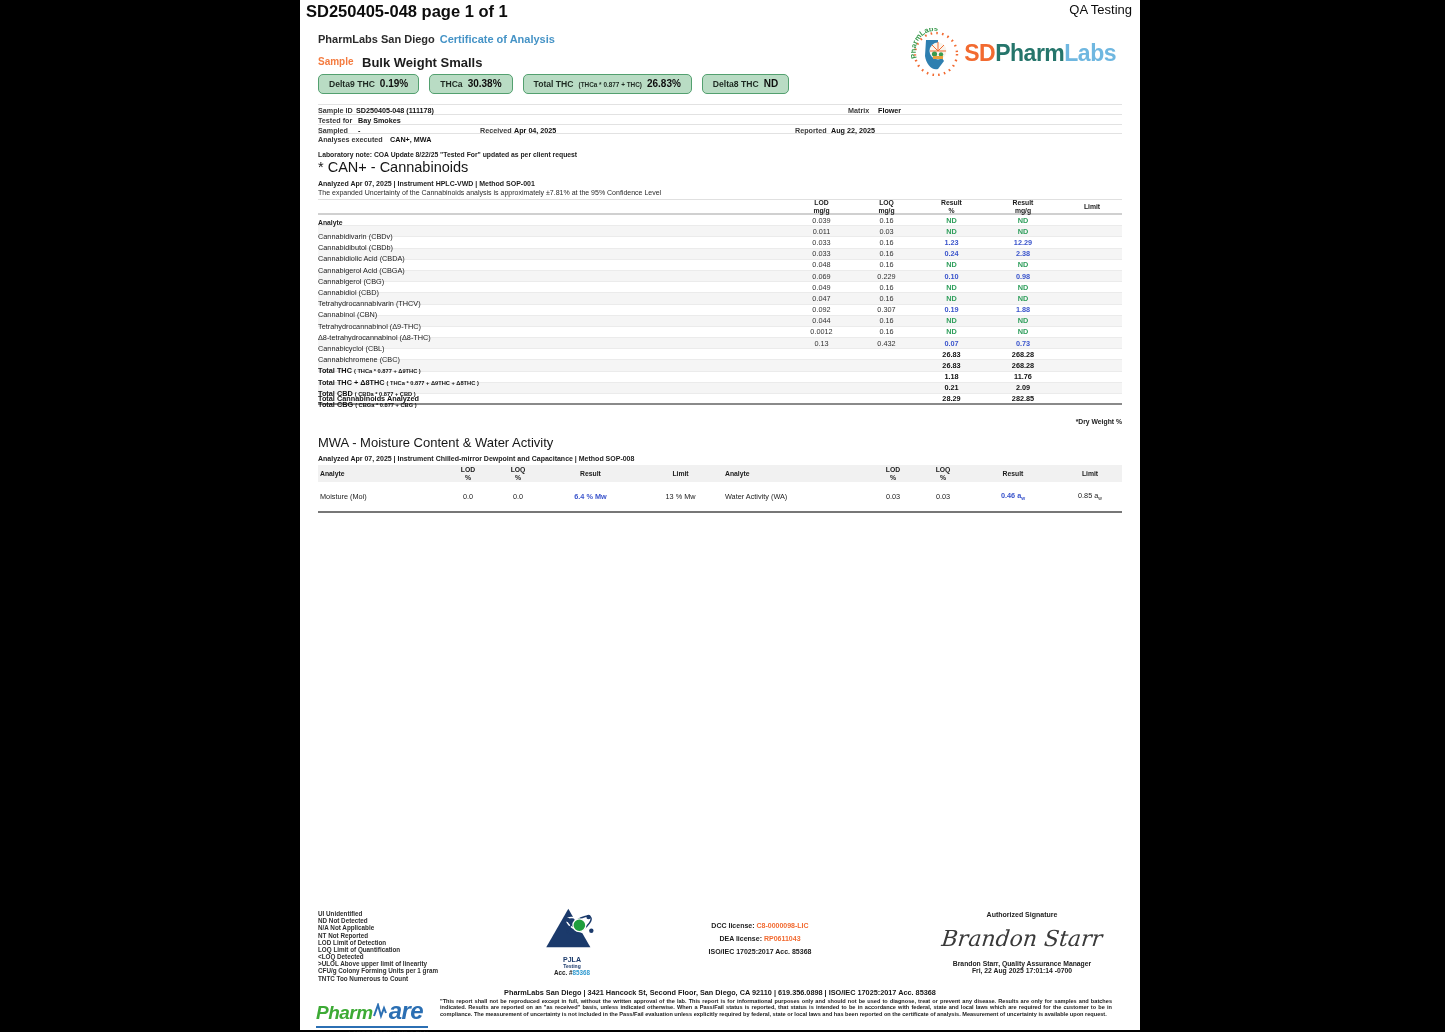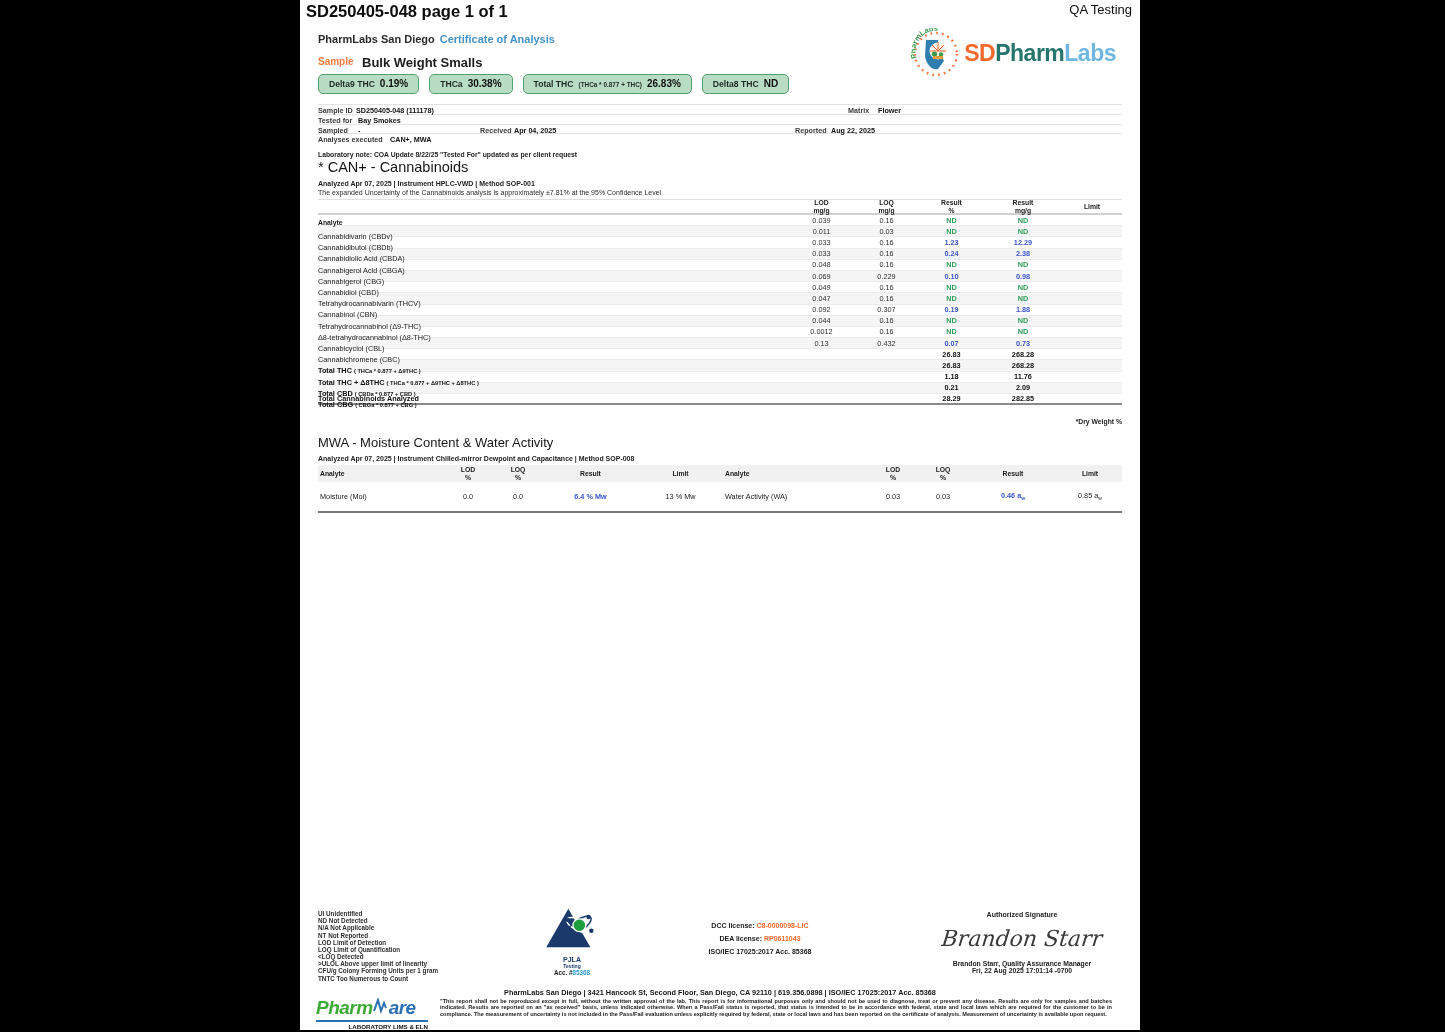--- a/index.html
+++ b/index.html
@@ -100,21 +100,21 @@
   .sig-name { font-size:6.8px; font-weight:700; color:#222; margin-top:9px; }
   .sig-date { font-size:6.8px; font-weight:700; color:#222; }
 
   .footer-address { position:absolute; top:988px; left:0; width:100%; text-align:center;
     font-size:7.3px; font-weight:700; color:#161616; }
   .disclaimer { position:absolute; top:998px; left:140px; width:672px; font-size:5.6px;
     font-weight:600; line-height:1.12; text-align:justify; color:#222; }
   .pharmware { position:absolute; top:997px; left:16px; width:112px; }
   .pw-line { display:flex; align-items:baseline; border-bottom:2px solid #2b6fb3; padding-bottom:1px; }
   .pw-pharm { font-size:19px; font-weight:700; font-style:italic; color:#3daa35; letter-spacing:-0.5px; }
-  .pw-ware { font-size:19px; font-weight:700; font-style:italic; color:#2b6fb3; letter-spacing:-0.5px; }
+  .pw-ware { font-size:24px; font-weight:700; font-style:italic; color:#2b6fb3; letter-spacing:-0.5px; }
   .pw-sub { font-size:6.2px; font-weight:700; color:#111; text-align:right; margin-top:1px; }
 
   
   .sd-logo { position:absolute; top:28px; right:24px; display:flex; align-items:center; gap:3px; }
   .sd-logo-text { font-size:23px; font-weight:700; letter-spacing:-0.5px; }
   .lg-sd { color:#f26a30; } .lg-pharm { color:#25756b; } .lg-labs { color:#6fb7e0; }
 </style>
 </head>
 <body>
 

